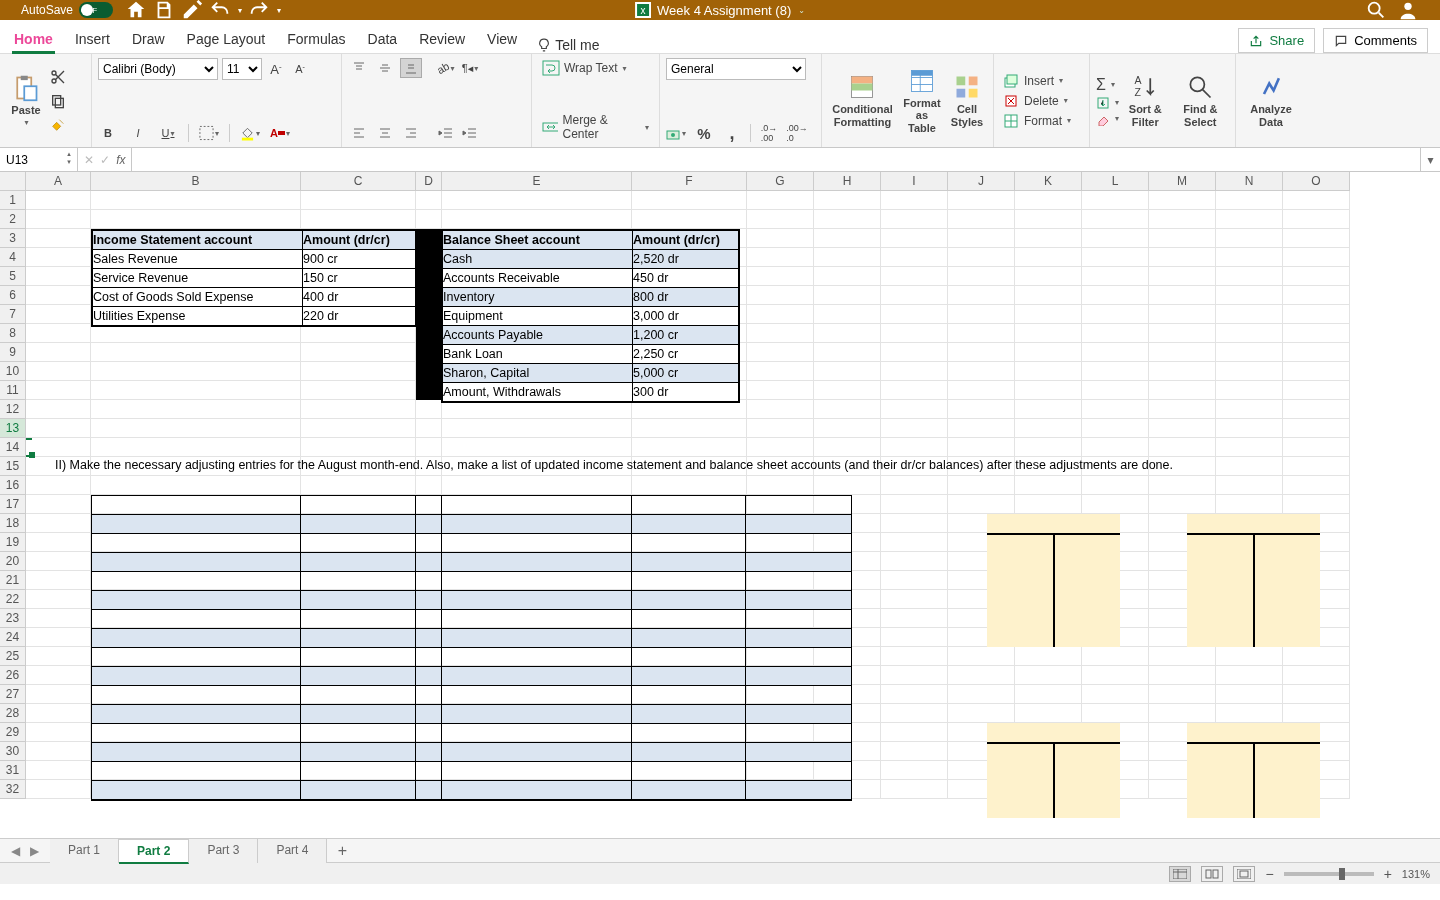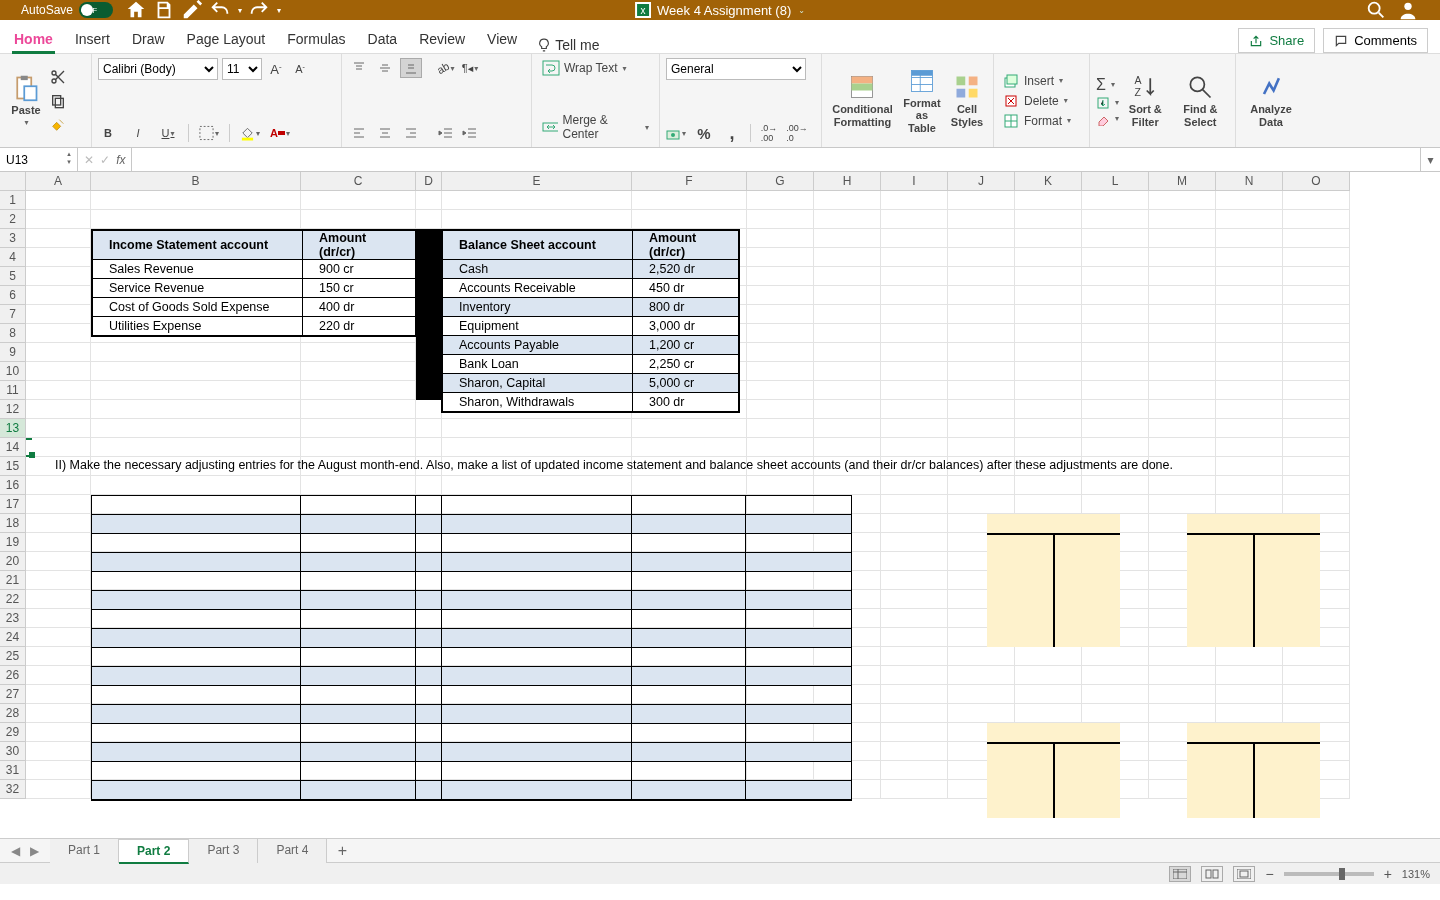--- a/index.html
+++ b/index.html
@@ -60,21 +60,21 @@
   .grid .colhdr, .grid .rowhdr { background:#f0f0f0; border-right:1px solid #ccc; border-bottom:1px solid #ccc; text-align:center; color:#555; font-size:12px; display:flex; align-items:center; justify-content:center;}
   .grid .rowhdr { border-right:1px solid #ccc;}
   .grid .corner { background:#f0f0f0; border-right:1px solid #ccc; border-bottom:1px solid #ccc;}
   .cell { border-right:1px solid #e3e3e3; border-bottom:1px solid #e3e3e3; padding:0 3px; display:flex; align-items:center; background:#fff; overflow:hidden; white-space:nowrap;}
   
   
   .overlay { position:absolute; pointer-events:none;}
   .bluebar { background:#2f5496; color:#fff; font-weight:600; font-size:13px; display:flex; align-items:center; padding-left:4px; border:1px solid #000;}
   .databox { position:absolute; border:1px solid #000; background:#fff; font-size:12.5px;}
   .databox table { border-collapse:collapse; width:100%; height:100%;}
-  .databox td { border:1px solid #000; padding:0 16px; height:19px;}
+  .databox td { border:1px solid #000; padding:0 0; height:19px;}
   .databox .hdr { background:#dbe5f1; font-weight:600;}
   .databox .alt { background:#dbe5f1;}
   .blackcol { position:absolute; background:#000;}
   .emptytable { position:absolute; border:1px solid #000;}
   .emptytable .row { height:19px; border-bottom:1px solid #000; display:flex;}
   .emptytable .row.alt { background:#dbe5f1;}
   .emptytable .row div { border-right:1px solid #000;}
   .tacct { position:absolute; background:#fef2cc;}
   .tacct .hline { position:absolute; left:0; right:0; height:2px; background:#000;}
   .tacct .vline { position:absolute; top:0; bottom:0; width:2px; background:#000;}
@@ -1075,21 +1075,21 @@
           </tr>
           <tr>
             <td>Bank Loan</td>
             <td>2,250 cr</td>
           </tr>
           <tr>
             <td class="alt">Sharon, Capital</td>
             <td class="alt">5,000 cr</td>
           </tr>
           <tr>
-            <td>Sharon, Withdrawals</td>
+            <td>Amount, Withdrawals</td>
             <td>300 dr</td>
           </tr>
         </tbody>
       </table>
     </div>
 
   <div class="instruction-text" style="left:55px; top:286px;">
     <span>II) Make the necessary adjusting entries for the August month-end. Also, make a list of updated income statement and balance sheet accounts (and their dr/cr balances) after these adjustments are done.</span>
   </div>
 

